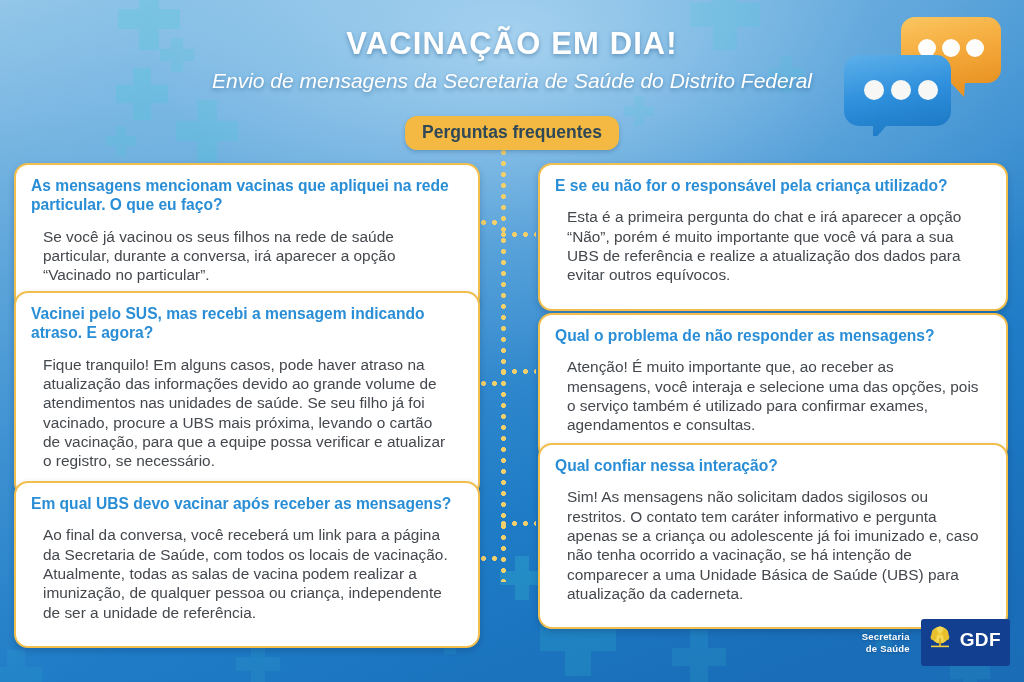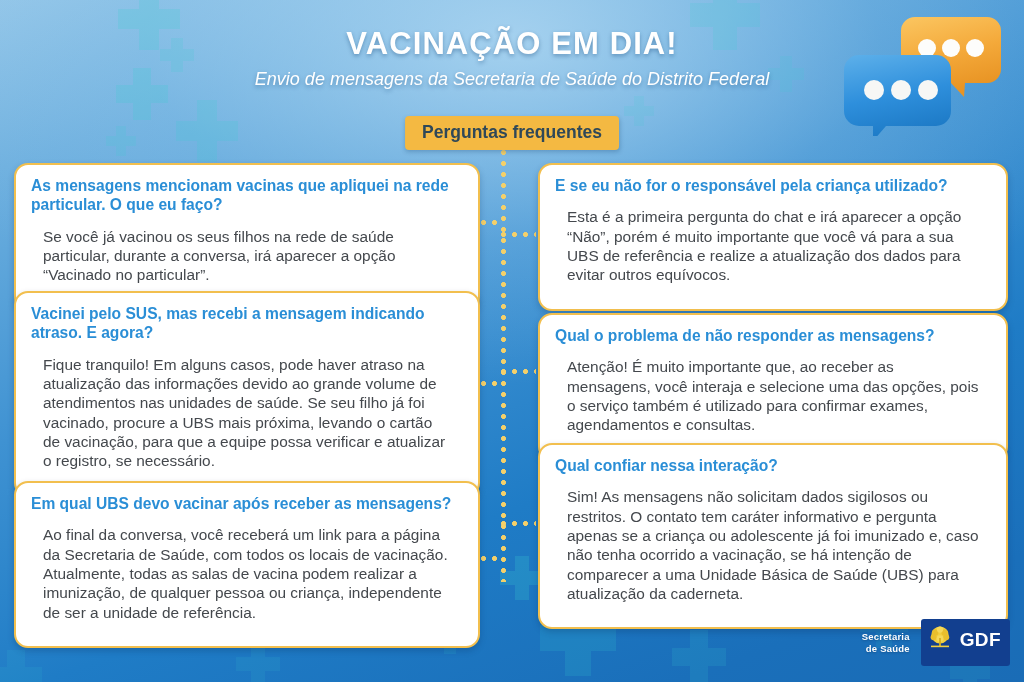--- a/index.html
+++ b/index.html
@@ -64,40 +64,40 @@
     margin: 0;
     font-size: 31px;
     font-weight: bold;
     letter-spacing: 1.1px;
     color: #ffffff;
     text-shadow: 0 2px 4px rgba(13,60,110,.38);
     font-family: "Liberation Sans", sans-serif;
   }
   .sub-title {
     margin: 7px 0 0 0;
-    font-size: 18px;
+    font-size: 21px;
     font-style: italic;
     font-weight: normal;
     color: #ffffff;
     text-shadow: 0 2px 4px rgba(13,60,110,.40);
     font-family: "Liberation Sans", sans-serif;
   }
 
   
   .faq-badge {
     position: absolute;
     left: 50%;
     top: 116px;
     transform: translateX(-50%);
     background: #f4b942;
     color: #2f4858;
     font-size: 17.5px;
     font-weight: bold;
     padding: 6px 17px 7px 17px;
-    border-radius: 4px;
+    border-radius: 12px;
     box-shadow: 0 2px 4px rgba(10,50,95,.25);
     z-index: 6;
     white-space: nowrap;
   }
 
   
   .spine {
     position: absolute;
     left: 501px;
     top: 150px;

